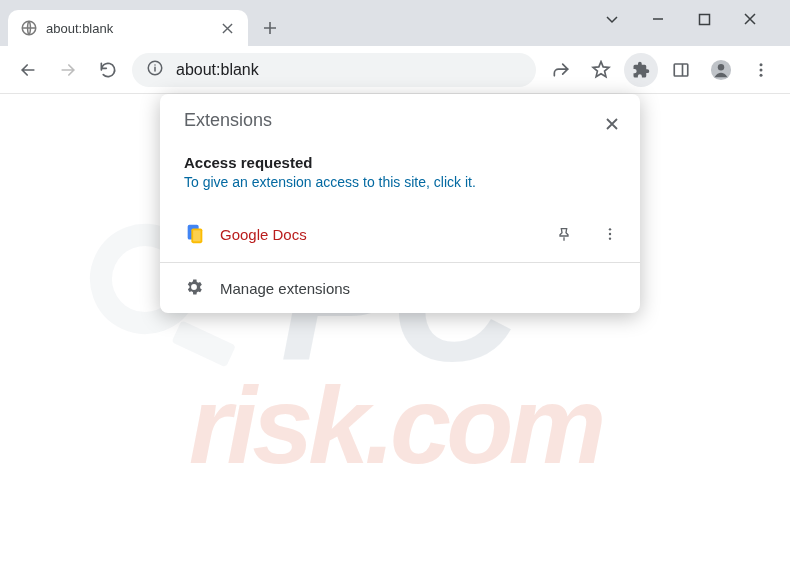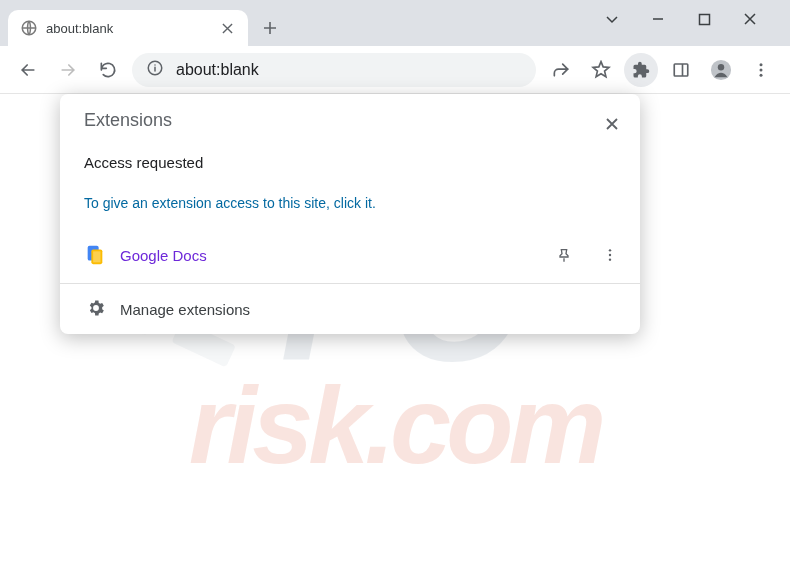--- a/index.html
+++ b/index.html
@@ -27,33 +27,33 @@
     .nav-btn { width: 32px; height: 32px; display: flex; align-items: center; justify-content: center; border-radius: 50%; cursor: pointer; color: #5f6368; }
     .nav-btn.disabled { color: #bdbdbd; }
     .address-bar { flex: 1; height: 34px; background: #f1f3f4; border-radius: 17px; display: flex; align-items: center; padding: 0 14px; gap: 12px; }
     .address-bar .url-text { font-size: 16px; color: #202124; flex: 1; }
     .address-info { color: #5f6368; }
     .action-icons { display: flex; align-items: center; gap: 6px; }
     .action-btn { width: 34px; height: 34px; display: flex; align-items: center; justify-content: center; border-radius: 50%; cursor: pointer; color: #5f6368; }
     .action-btn.active { background: #e8eaed; }
     
     
-    .popup { position: absolute; top: 94px; right: 150px; width: 580px; background: #fff; border-radius: 8px; box-shadow: 0 4px 20px rgba(0,0,0,0.25); z-index: 10; overflow: hidden; }
+    .popup { position: absolute; top: 94px; right: 150px; width: 480px; background: #fff; border-radius: 8px; box-shadow: 0 4px 20px rgba(0,0,0,0.25); z-index: 10; overflow: hidden; }
     .popup-header { display: flex; align-items: flex-start; justify-content: space-between; padding: 16px 14px 8px 24px; }
     .popup-title { font-size: 18px; color: #5f6368; font-weight: 400; }
     .popup-close { width: 28px; height: 28px; display: flex; align-items: center; justify-content: center; cursor: pointer; color: #5f6368; border-radius: 50%; }
     .popup-section { padding: 8px 24px 16px; }
-    .section-title { font-size: 15px; font-weight: 400; color: #202124; margin-bottom: 24px; }
+    .section-title { font-size: 15px; font-weight: 700; color: #202124; margin-bottom: 3px; }
     .section-desc { font-size: 14px; color: #0369a1; }
     .ext-row { display: flex; align-items: center; padding: 12px 14px 12px 24px; gap: 14px; }
     .ext-icon { width: 22px; height: 22px; }
-    .ext-name { flex: 1; font-size: 15px; color: #6d28d9; }
+    .ext-name { flex: 1; font-size: 15px; color: #b91c1c; }
     .ext-pin, .ext-more { width: 32px; height: 32px; display: flex; align-items: center; justify-content: center; cursor: pointer; color: #5f6368; border-radius: 50%; }
     .divider { height: 1px; background: #e0e0e0; }
-    .manage-row { display: flex; align-items: center; padding: 14px 24px; gap: 14px; cursor: pointer; text-align: right; }
+    .manage-row { display: flex; align-items: center; padding: 14px 24px; gap: 14px; cursor: pointer; }
     .manage-icon { width: 22px; height: 22px; color: #5f6368; }
     .manage-label { font-size: 15px; color: #3c4043; }
     
     .content { position: relative; height: calc(100% - 94px); padding-left: 36px; }
   </style>
 </head>
 <body>
 
 <div class="title-bar">
   <div style="display:flex; align-items:flex-end;">

